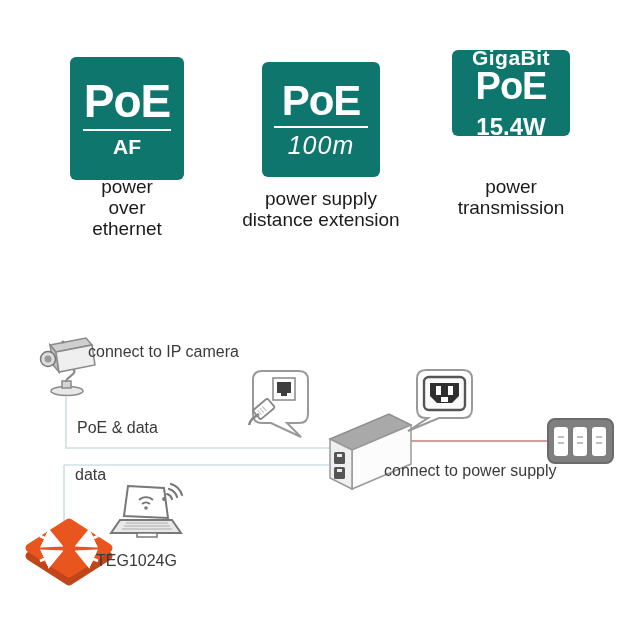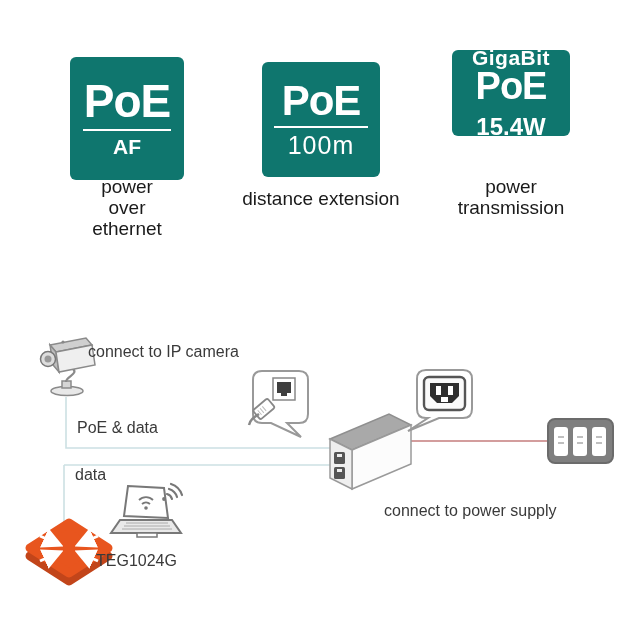--- a/index.html
+++ b/index.html
@@ -11,21 +11,21 @@
          align-items:center;justify-content:center;color:#fff;text-align:center;margin-top:7px;}
   .badge .pretitle{font-weight:bold;font-size:21px;letter-spacing:0.5px;line-height:1;}
   .badge .title{font-weight:bold;letter-spacing:-1px;line-height:0.95;}
   .badge .divider{background:#fff;height:2px;border:0;margin:6px 0 5px 0;}
   .badge .subtitle{line-height:1;}
   #badge-1 .title{font-size:46px;}
   #badge-1 .divider{width:88px;}
   #badge-1 .subtitle{font-size:21px;font-weight:bold;}
   #badge-2 .title{font-size:42px;}
   #badge-2 .divider{width:94px;}
-  #badge-2 .subtitle{font-size:25px;font-weight:400;letter-spacing:1px;}
+  #badge-2 .subtitle{font-size:25px;font-weight:400;letter-spacing:1px;font-style:italic;}
   #badge-3 .title{font-size:38px;}
   #badge-3 .divider{width:78px;height:3px;}
   #badge-3 .subtitle{font-size:24px;font-weight:bold;}
   .caption{position:absolute;text-align:center;font-size:19px;line-height:21px;color:#1a1a1a;}
   
   .dlabel{position:absolute;font-size:16px;color:#3a3a3a;white-space:nowrap;}
 </style>
 </head>
 <body>
 
@@ -41,20 +41,21 @@
     <div>over</div>
     <div>ethernet</div>
   </div>
 
   <div id="badge-2" class="badge" style="left:262px;top:55px;width:118px;height:115px;">
     <div class="title">PoE</div>
     <div class="divider"></div>
     <div class="subtitle">100m</div>
   </div>
   <div class="caption" style="left:221px;top:188px;width:200px;">
+    <div>power supply</div>
     <div>distance extension</div>
   </div>
 
   <div id="badge-3" class="badge" style="left:452px;top:43px;width:118px;height:86px;">
     <div class="pretitle">GigaBit</div>
     <div class="title">PoE</div>
     <div class="divider"></div>
     <div class="subtitle">15.4W</div>
   </div>
   <div class="caption" style="left:426px;top:176px;width:170px;">
@@ -150,15 +151,15 @@
       <rect x="573" y="427" width="14" height="29" rx="3" fill="#ffffff"></rect>
       <rect x="592" y="427" width="14" height="29" rx="3" fill="#ffffff"></rect>
       <path d="M558,437 h6 M558,443 h6 M577,437 h6 M577,443 h6 M596,437 h6 M596,443 h6" stroke="#aaaaaa" stroke-width="1.5"></path>
     </g>
   </svg>
 
   <div class="dlabel" style="left:88px;top:343px;">connect to IP camera</div>
   <div class="dlabel" style="left:77px;top:419px;">PoE &amp; data</div>
   <div class="dlabel" style="left:75px;top:466px;">data</div>
   <div class="dlabel" style="left:96px;top:552px;">TEG1024G</div>
-  <div class="dlabel" style="left:384px;top:462px;margin-top:40px;">connect to power supply</div>
+  <div class="dlabel" style="left:384px;top:462px;">connect to power supply</div>
 
 </div>
 
 </body></html>

